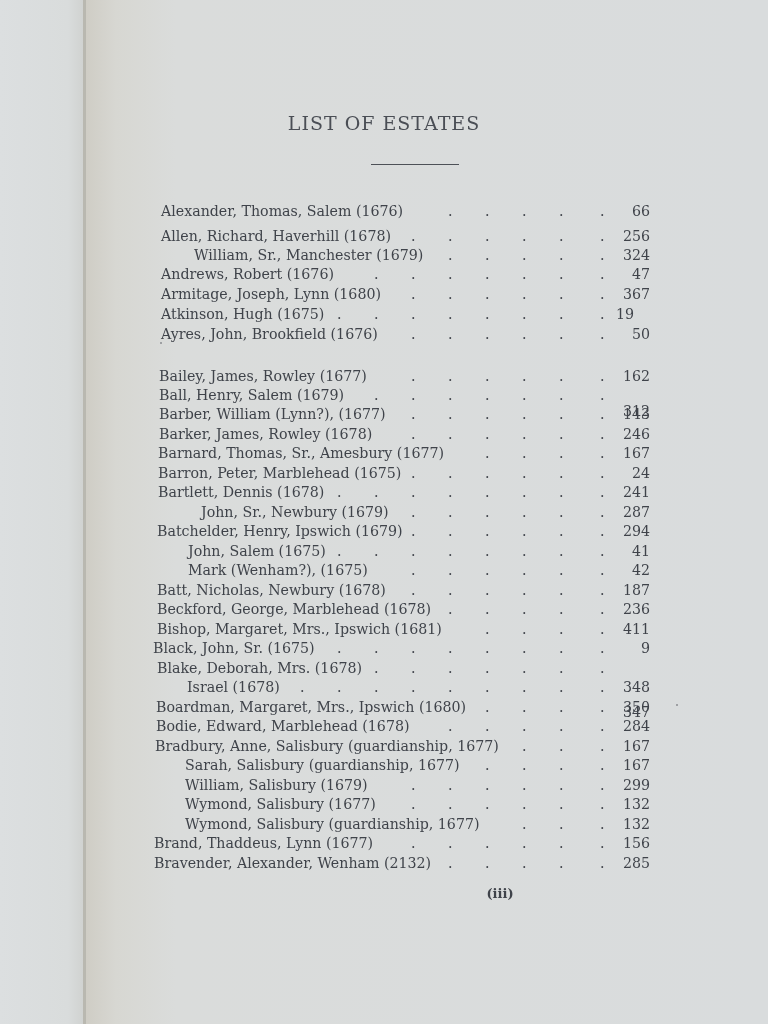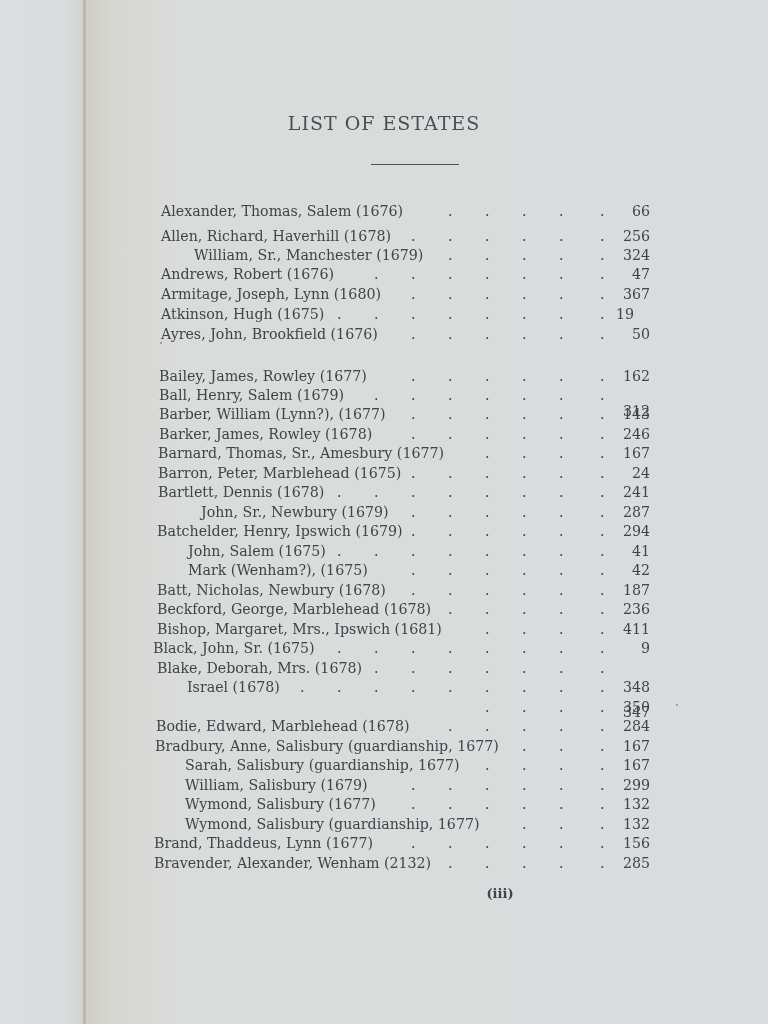--- a/index.html
+++ b/index.html
@@ -299,20 +299,21 @@
       <span class="dot" style="left: 337px;">.</span>
       <span class="dot" style="left: 374px;">.</span>
       <span class="dot" style="left: 411px;">.</span>
       <span class="dot" style="left: 448px;">.</span>
       <span class="dot" style="left: 485px;">.</span>
       <span class="dot" style="left: 522px;">.</span>
       <span class="dot" style="left: 559px;">.</span>
       <span class="dot" style="left: 600px;">.</span>
     </div>
     <div class="entry" style="top: 697px; left: 0px; width: 768px;">
+      <span class="name" style="left: 156px;">Boardman, Margaret, Mrs., Ipswich (1680)</span>
       <span class="page" style="left: 590px;">350</span>
       <span class="dot" style="left: 485px;">.</span>
       <span class="dot" style="left: 522px;">.</span>
       <span class="dot" style="left: 559px;">.</span>
       <span class="dot" style="left: 600px;">.</span>
     </div>
     <div class="entry" style="top: 716px; left: 0px; width: 768px;">
       <span class="name" style="left: 156px;">Bodie, Edward, Marblehead (1678)</span>
       <span class="page" style="left: 590px;">284</span>
       <span class="dot" style="left: 448px;">.</span>

